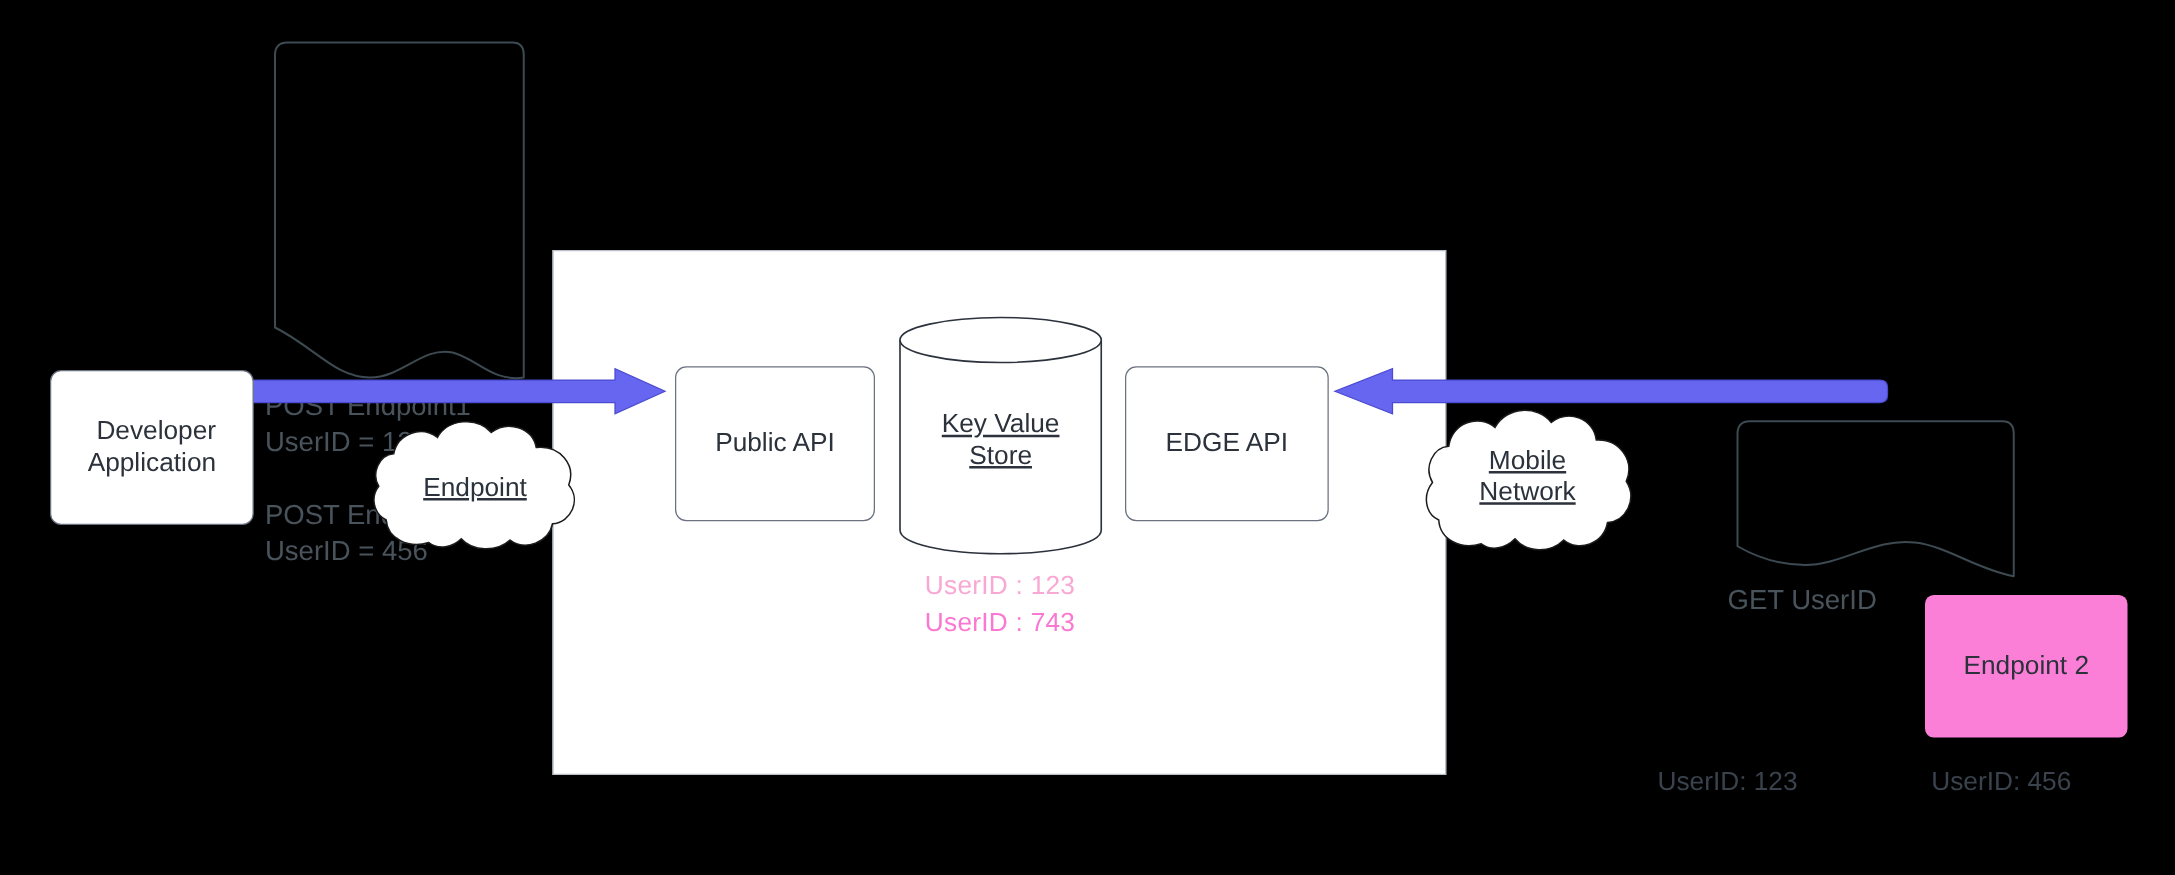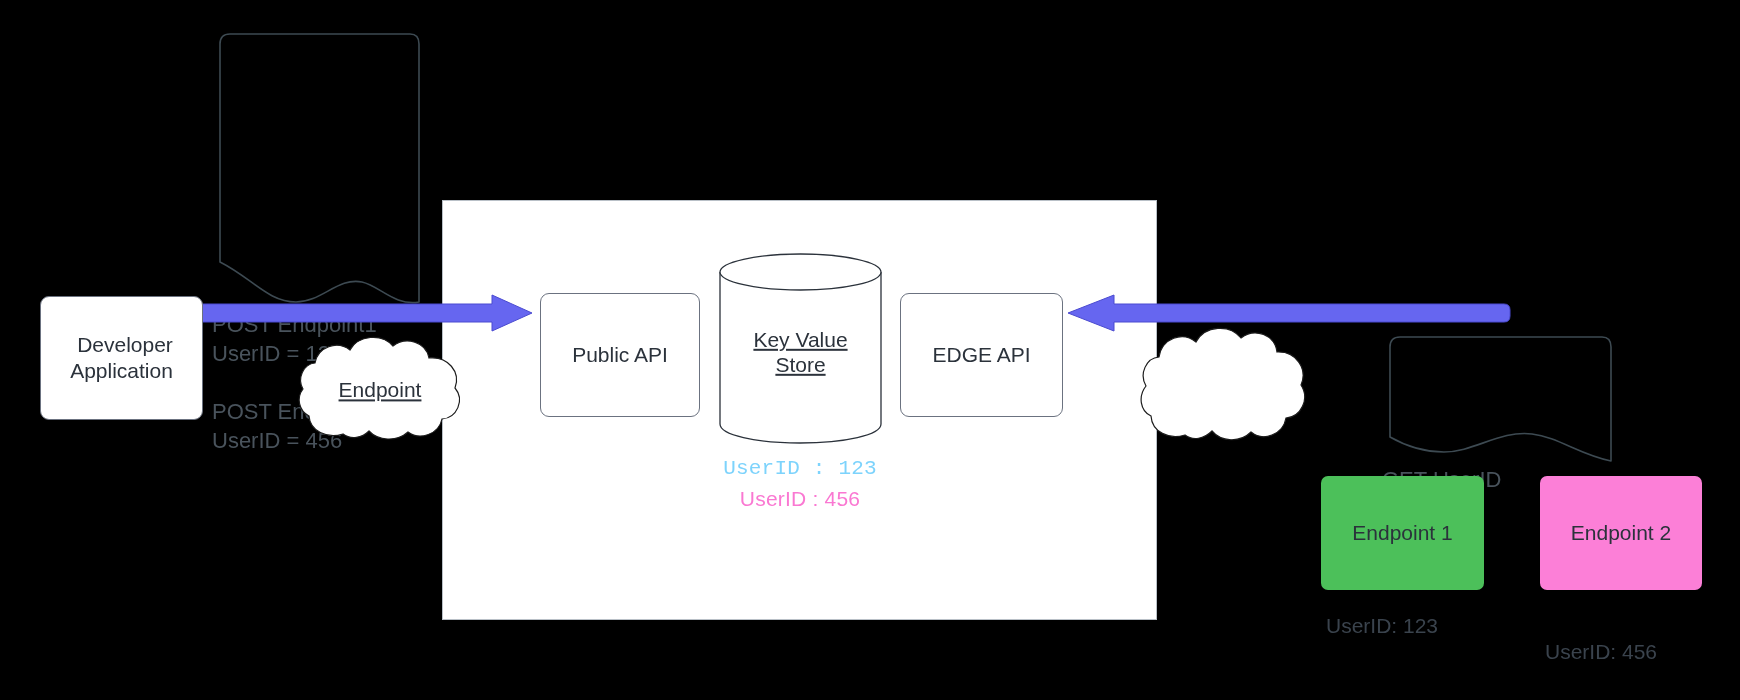--- a/index.html
+++ b/index.html
@@ -112,22 +112,22 @@
   <div class="abs" style="left:718px;top:252px;width:165px;height:192px;">
     <svg width="165" height="192" viewBox="0 0 165 192">
       <path d="M2 20 L2 172 C2 183 38 191 82 191 C127 191 163 183 163 172 L163 20" fill="#ffffff" stroke="#2b323b" stroke-width="1.3"></path>
       <ellipse cx="82.5" cy="20" rx="80.5" ry="18" fill="#ffffff" stroke="#2b323b" stroke-width="1.3"></ellipse>
     </svg>
     <div class="cloud-label" style="top:52%;white-space:pre-line;">Key Value
 Store</div>
   </div>
 
   <div class="abs" style="left:640px;top:456px;width:320px;text-align:center;">
-    <div class="kv-line" style="color:#7dd3fc;font-family:Liberation Mono, monospace;">UserID : 123</div>
-    <div class="kv-line" style="color:#fa78d2;margin-top:5px;">UserID : 456</div>
+    <div class="kv-line" style="color:#f9a8d4;">UserID : 123</div>
+    <div class="kv-line" style="color:#fa78d2;margin-top:5px;">UserID : 743</div>
   </div>
 
   <div class="abs node" style="left:900px;top:293px;width:163px;height:124px;">
     <span>EDGE API</span>
   </div>
 
   <div class="abs" style="left:1138px;top:318px;width:168px;height:126px;">
     <svg width="168" height="126" viewBox="0 0 168 126">
       <path d="M47 117
                C31 122 14 114 13 98
@@ -135,25 +135,24 @@
                C1 56 8 40 21 39
                C24 20 45 13 58 24
                C67 7 92 6 103 20
                C117 9 137 17 139 34
                C158 33 170 51 163 67
                C172 81 163 99 148 100
                C145 117 125 124 113 114
                C102 125 83 124 74 113
                C66 121 55 123 47 117 Z" fill="#ffffff" stroke="#1c1c1c" stroke-width="1.2"></path>
     </svg>
+    <div class="cloud-label" style="top:50%;white-space:pre-line;">Mobile
+Network</div>
   </div>
 
-  <div class="abs ep-box" style="left:1321px;top:476px;width:163px;height:114px;background:#4cc05a;">
-    <span>Endpoint 1</span>
-  </div>
   <div class="abs ep-caption" style="left:1326px;top:614px;">UserID: 123</div>
 
   <div class="abs ep-box" style="left:1540px;top:476px;width:162px;height:114px;background:#fc7fd7;">
     <span>Endpoint 2</span>
   </div>
-  <div class="abs ep-caption" style="left:1545px;top:614px;margin-top:26px;">UserID: 456</div>
+  <div class="abs ep-caption" style="left:1545px;top:614px;">UserID: 456</div>
 
 </div>
 
 </body></html>

